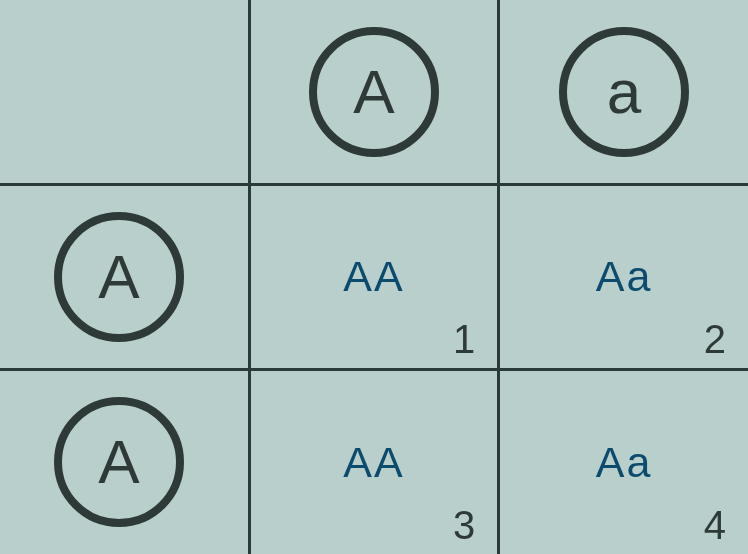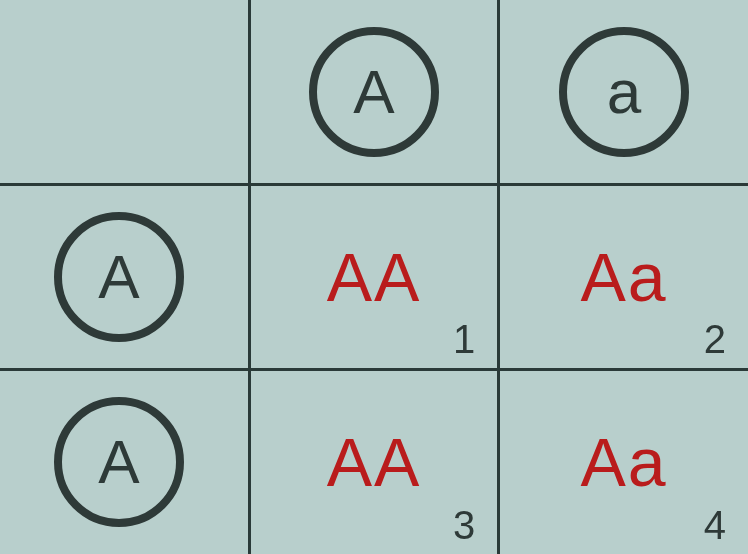--- a/index.html
+++ b/index.html
@@ -50,22 +50,22 @@
       width: 130px;
       height: 130px;
       border: 8px solid #2e3a38;
       border-radius: 50%;
       font-size: 62px;
       color: #2e3a38;
       background: transparent;
       line-height: 1;
     }
     .genotype {
-      font-size: 68px;
-      color: #b91c1c;
+      font-size: 43px;
+      color: #0c4a6e;
       letter-spacing: 2px;
       display: inline-block;
     }
     .cell-num {
       position: absolute;
       right: 22px;
       bottom: 6px;
       font-size: 40px;
       color: #2e3a38;
     }

